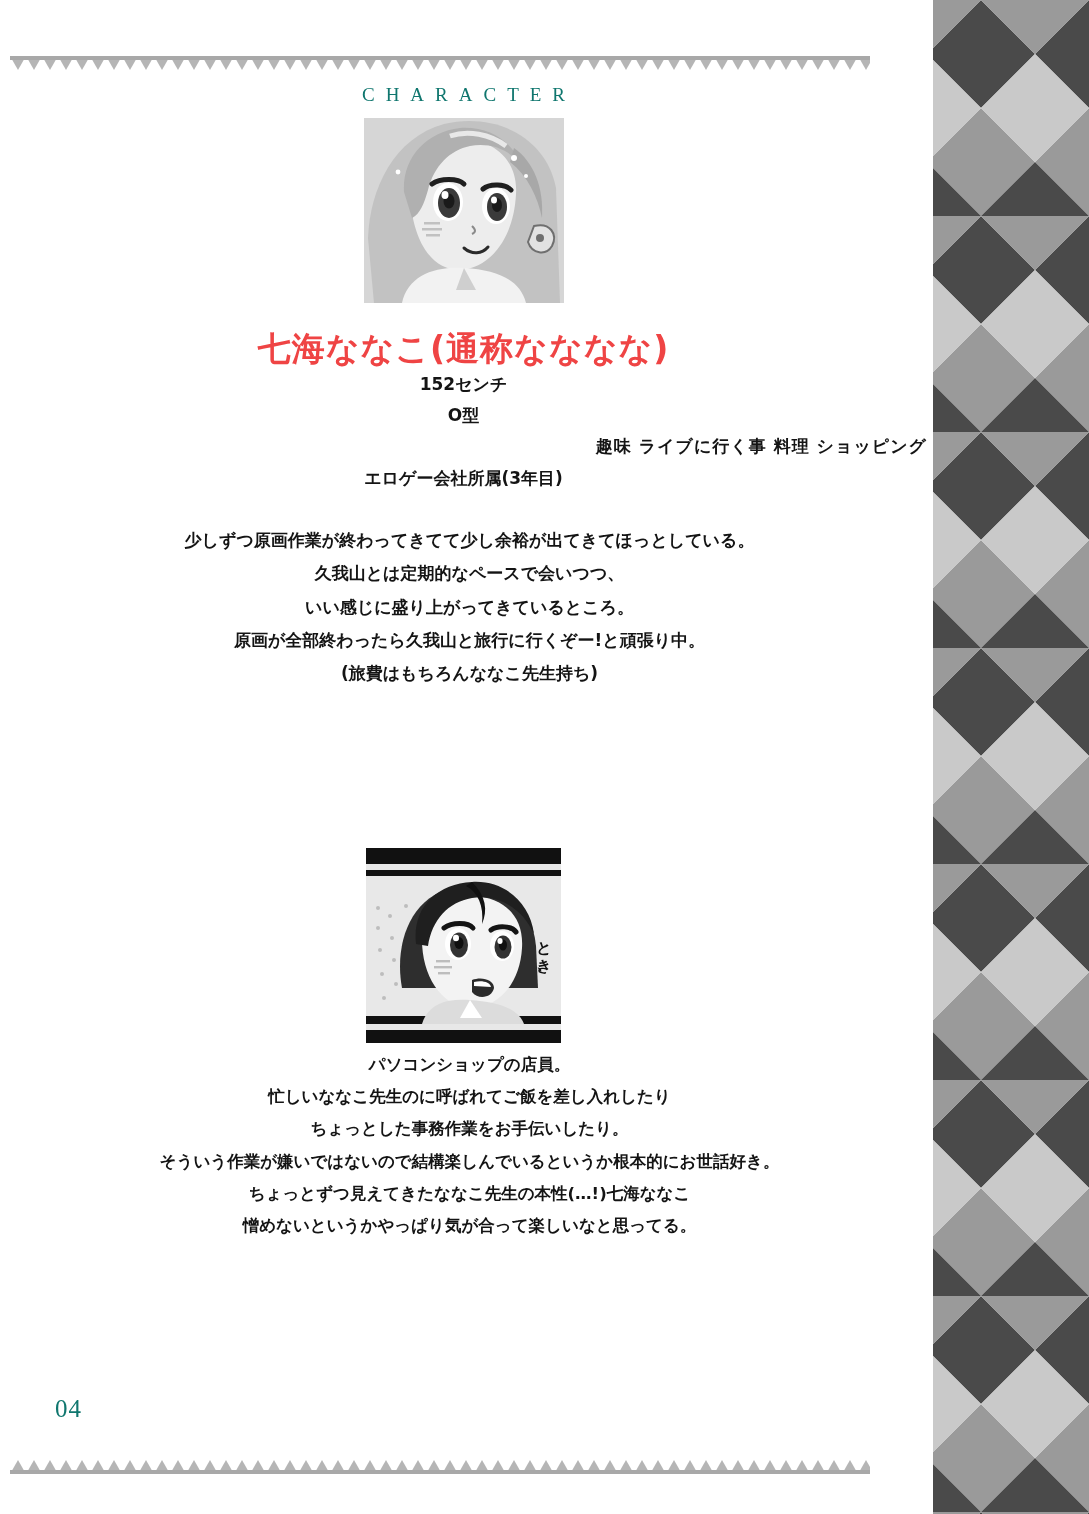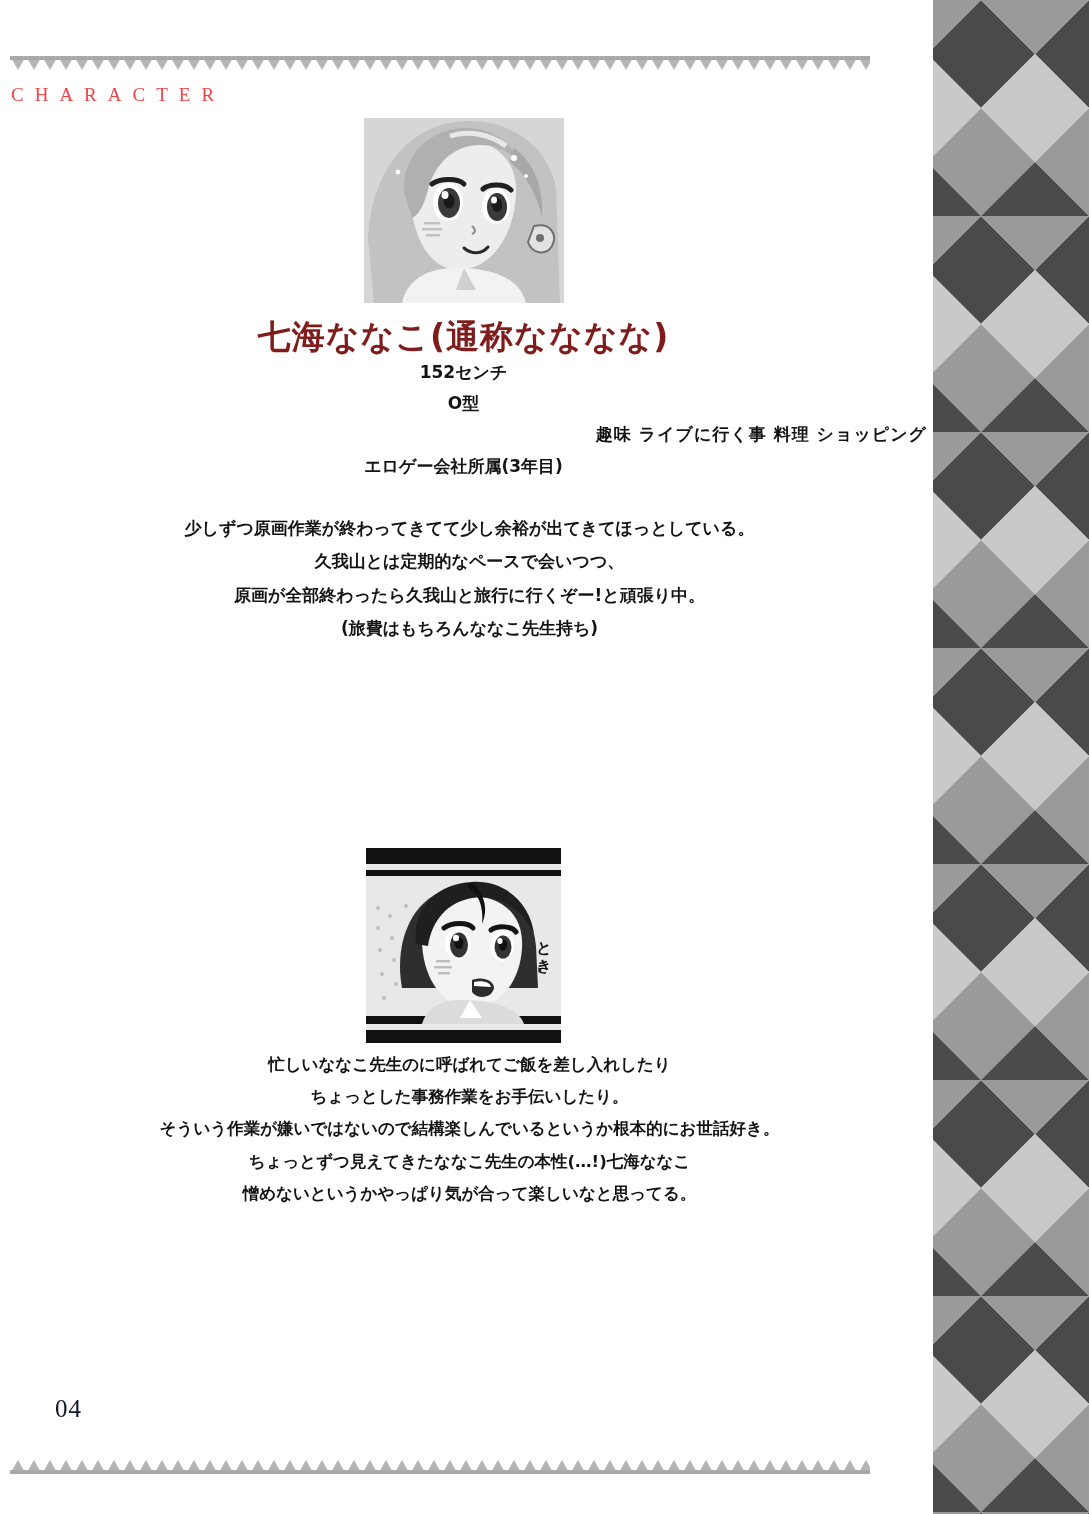--- a/index.html
+++ b/index.html
@@ -46,24 +46,25 @@
     top: 0;
     width: 927px;
     height: 1514px;
   }
 
   .section-title {
     position: absolute;
     top: 84px;
     left: 0;
     width: 927px;
+    text-align: center;
     font-family: "Liberation Serif", serif;
     font-size: 19px;
     letter-spacing: 11px;
-    color: #ef4444;
+    color: #0f766e;
     text-indent: 11px;
   }
 
   
   .char-block {
     position: absolute;
     width: 927px;
     text-align: center;
   }
   .char-block.one { top: 118px; }
@@ -74,26 +75,26 @@
     margin: 0 auto;
     background: #d9d9d9;
     overflow: hidden;
   }
   .portrait.p1 { width: 200px; height: 185px; }
   .portrait.p2 { width: 195px; height: 195px; }
 
   .portrait svg { display: block; }
 
   .char-name {
-    margin-top: 14px;
+    margin-top: 26px;
     font-family: "DejaVu Sans", sans-serif;
     font-weight: bold;
     font-size: 33px;
     letter-spacing: 1px;
-    color: #7f1d1d;
+    color: #ef4444;
     line-height: 1.2;
   }
   .char-name.n2 { font-size: 31px; }
 
   .stat-lines {
     font-size: 17px;
     font-weight: bold;
     line-height: 1.85;
     color: #141414;
   }
@@ -112,21 +113,21 @@
     font-size: 16.5px;
     line-height: 1.95;
   }
 
   .page-number {
     position: absolute;
     left: 55px;
     top: 1395px;
     font-family: "Liberation Serif", serif;
     font-size: 25px;
-    color: #0f172a;
+    color: #0f766e;
     letter-spacing: 1px;
   }
 </style>
 </head>
 <body>
 
 <div class="argyle-band">
   <svg width="162" height="1514" viewBox="0 0 162 1514" xmlns="http://www.w3.org/2000/svg">
     <defs>
       <pattern id="argyle" x="0" y="0" width="108" height="216" patternUnits="userSpaceOnUse">
@@ -231,20 +232,21 @@
     <div class="stat-lines">
       <div>152センチ</div>
       <div>O型</div>
       <div class="sp">趣味 ライブに行く事 料理 ショッピング</div>
       <div>エロゲー会社所属(3年目)</div>
     </div>
 
     <div class="desc-lines">
       <div>少しずつ原画作業が終わってきてて少し余裕が出てきてほっとしている。</div>
       <div>久我山とは定期的なペースで会いつつ、</div>
+      <div>いい感じに盛り上がってきているところ。</div>
       <div>原画が全部終わったら久我山と旅行に行くぞー!と頑張り中。</div>
       <div>(旅費はもちろんななこ先生持ち)</div>
     </div>
   </div>
 
   <div class="char-block two">
 
     <div class="portrait p2">
       <svg width="195" height="195" viewBox="0 0 195 195" xmlns="http://www.w3.org/2000/svg">
         <rect x="0" y="0" width="195" height="195" fill="#e8e8e8"></rect>
@@ -299,20 +301,21 @@
 
         <path d="M56 176 C62 156 80 150 104 152 C132 154 152 160 158 176 Z" fill="#dcdcdc"></path>
         <path d="M104 152 L116 170 L94 170 Z" fill="#ffffff"></path>
 
         <text x="178" y="108" font-family="'DejaVu Sans', sans-serif" font-size="15" font-weight="bold" fill="#111111" writing-mode="tb" text-anchor="middle">とき、</text>
       </svg>
     </div>
 
 
     <div class="desc-lines d2">
+      <div>パソコンショップの店員。</div>
       <div>忙しいななこ先生のに呼ばれてご飯を差し入れしたり</div>
       <div>ちょっとした事務作業をお手伝いしたり。</div>
       <div>そういう作業が嫌いではないので結構楽しんでいるというか根本的にお世話好き。</div>
       <div>ちょっとずつ見えてきたななこ先生の本性(…!)七海ななこ</div>
       <div>憎めないというかやっぱり気が合って楽しいなと思ってる。</div>
     </div>
   </div>
 
   <div class="page-number">04</div>
 </div>

